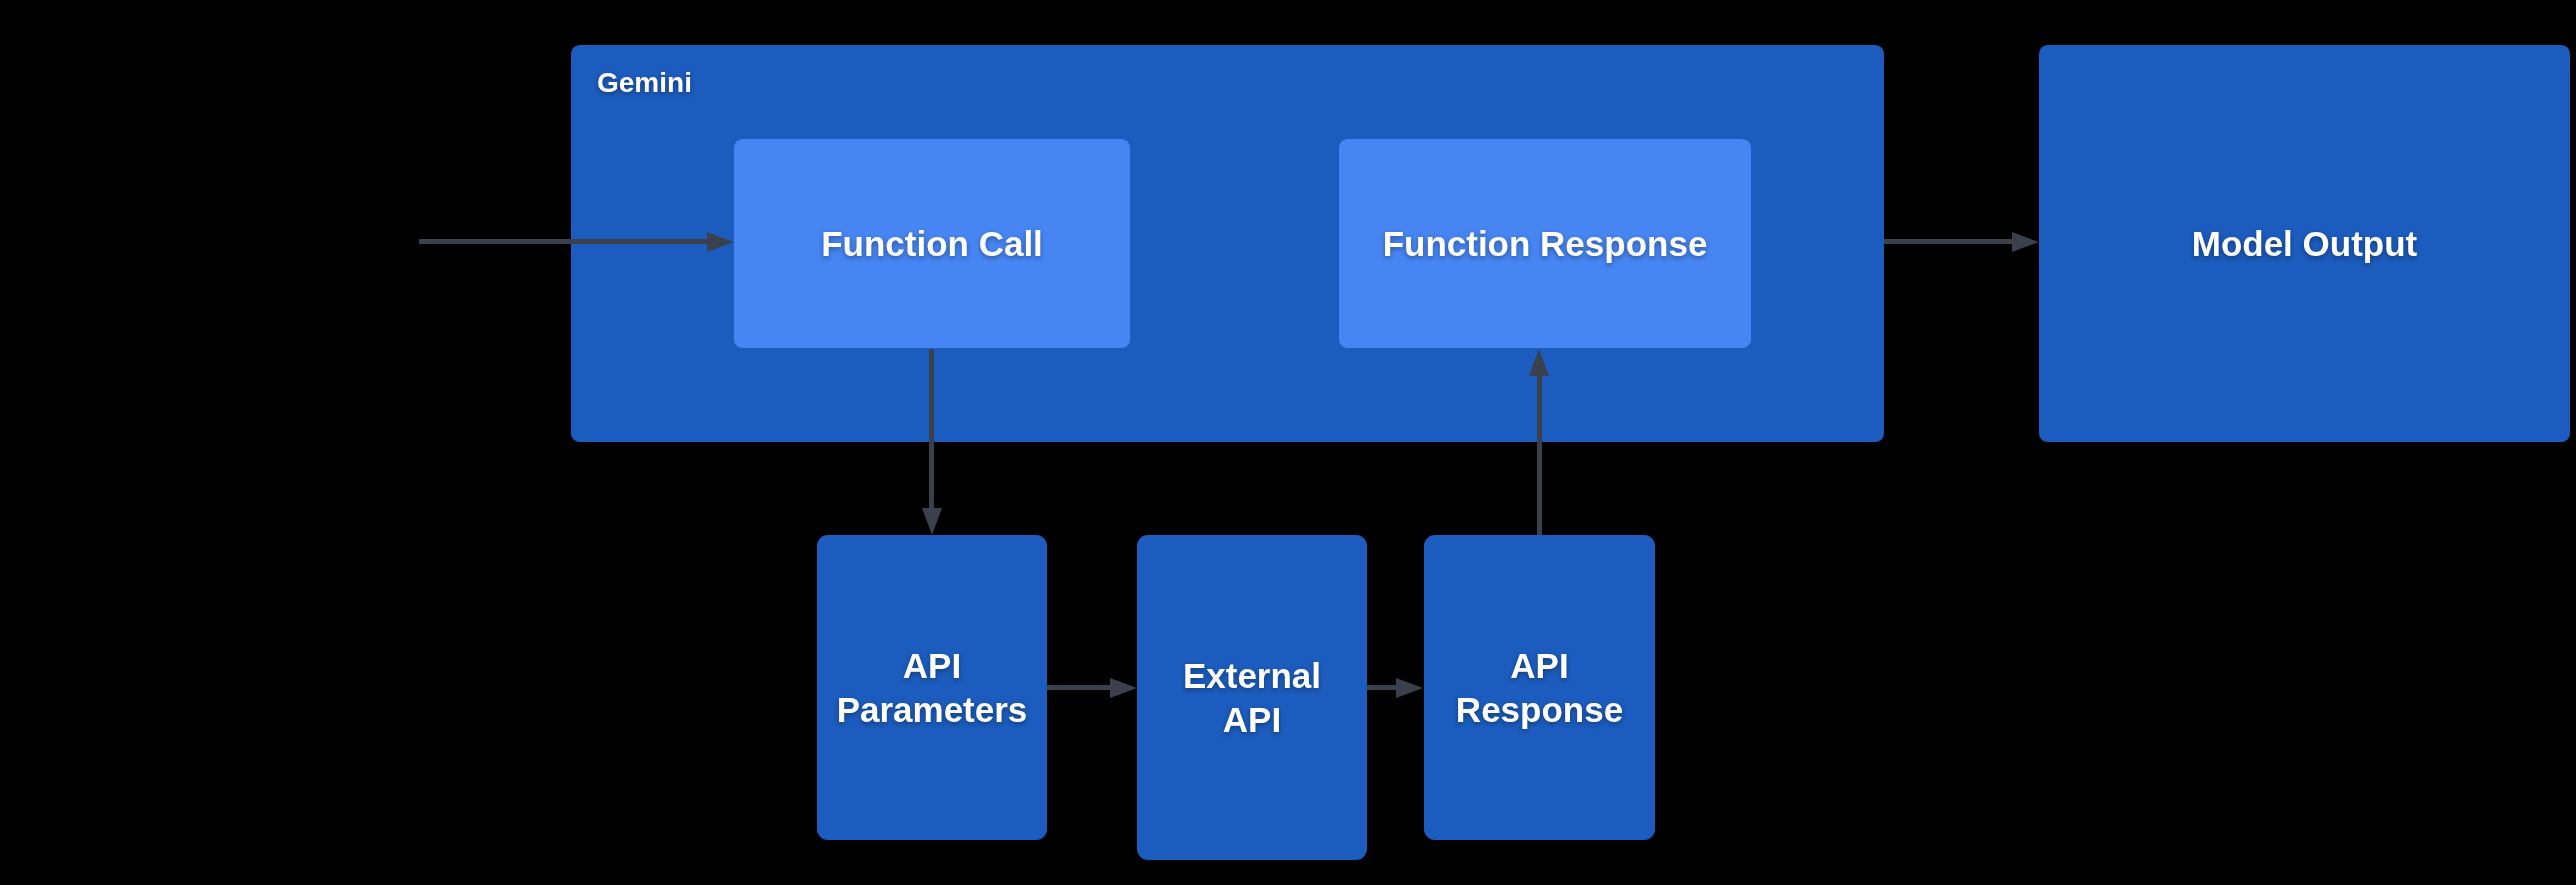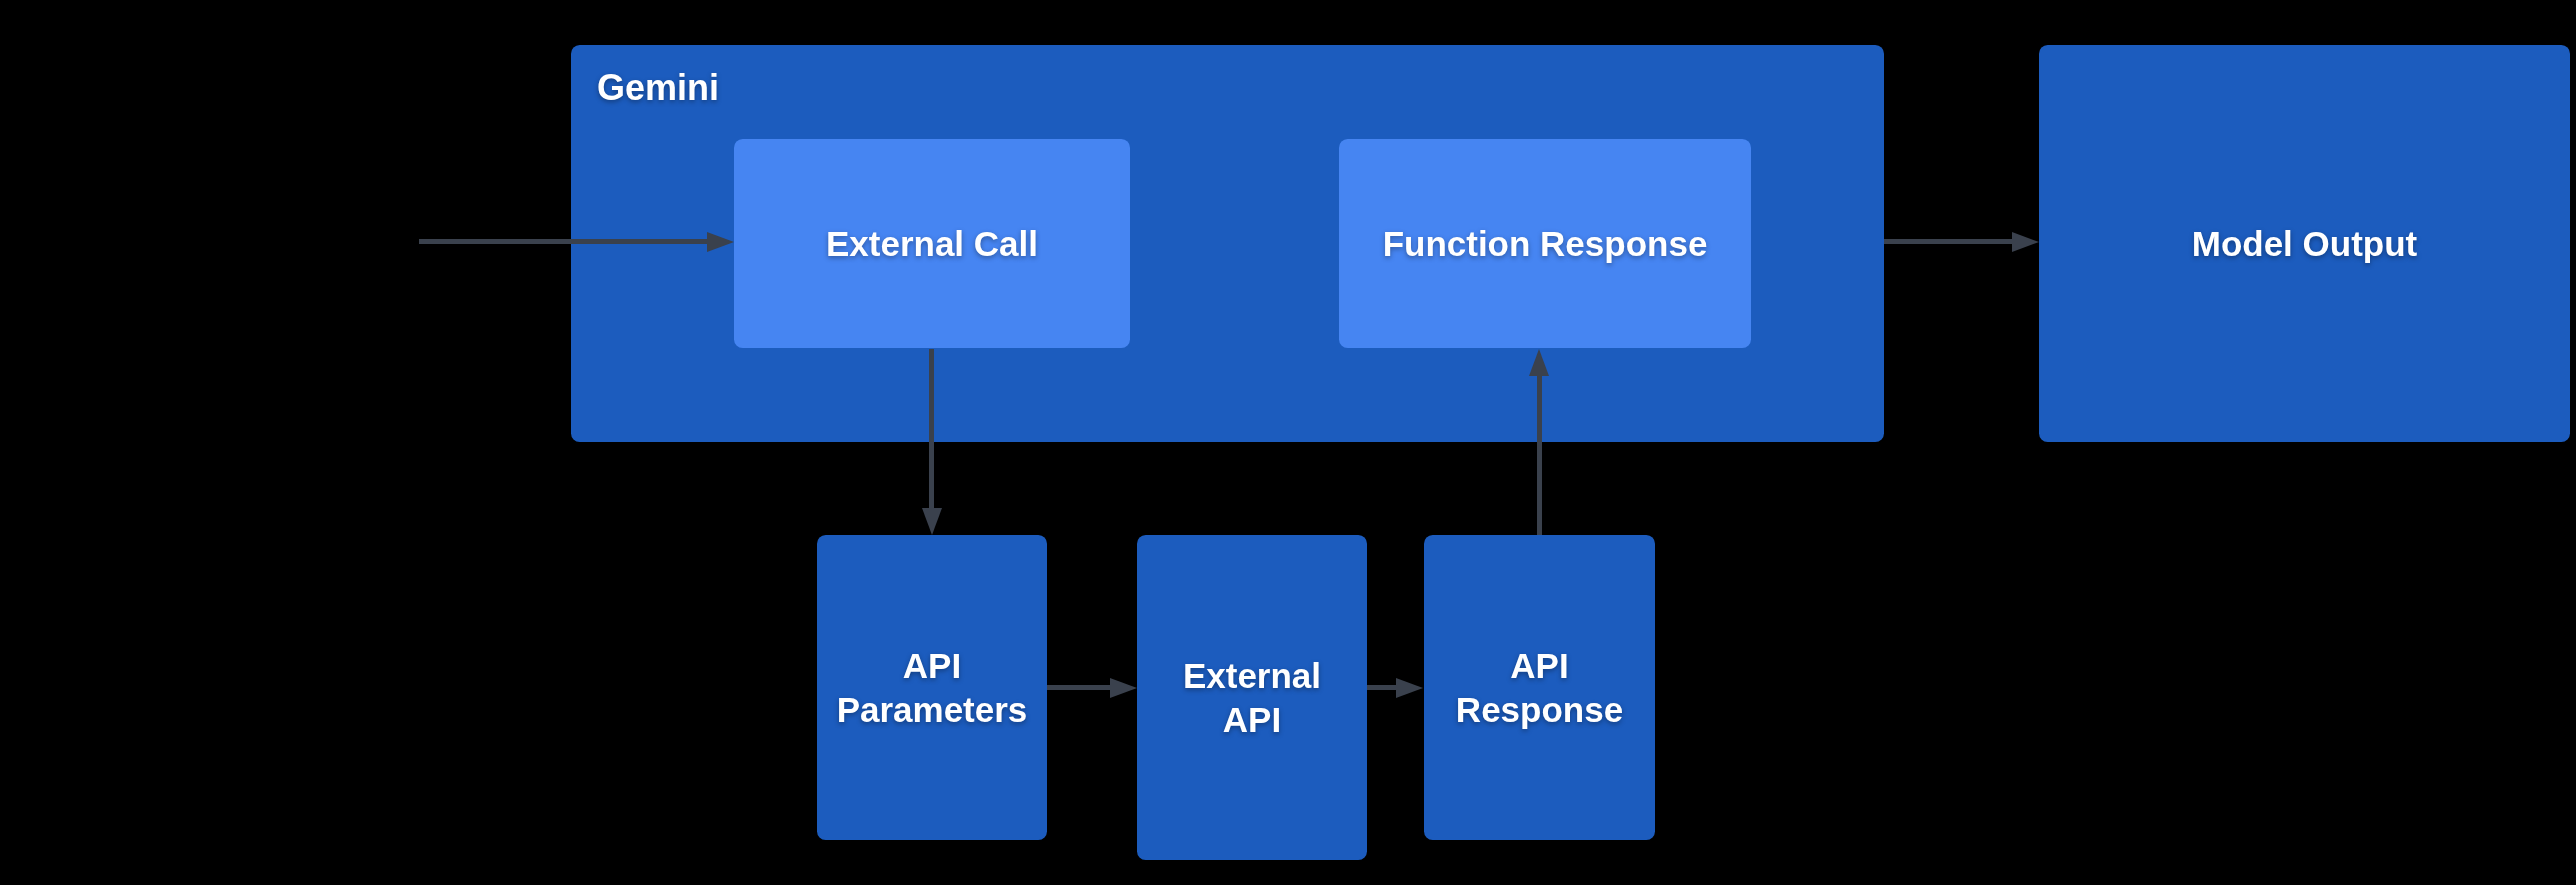--- a/index.html
+++ b/index.html
@@ -32,21 +32,21 @@
   }
   .node--outer { background: var(--node-fill, #1c5cbe); }
   .node--inner { background: var(--inner-node-fill, #4685f2); }
   .node--container {
     display: block;
   }
   .container-label {
     position: absolute;
     left: 26px;
     top: 20px;
-    font-size: 36px;
+    font-size: 28px;
     font-weight: bold;
     color: var(--text, #fff);
     text-shadow: 0 1.9px 5px rgba(0,0,0,0.35);
   }
   .shaft-h {
     position: absolute;
     height: 5px;
     background: var(--arrow, #3a414d);
   }
   .shaft-v {
@@ -67,34 +67,34 @@
   .head--down {
     border-left: 10px solid transparent;
     border-right: 10px solid transparent;
     border-top: 27px solid var(--arrow, #3a414d);
   }
   .head--up {
     border-left: 10px solid transparent;
     border-right: 10px solid transparent;
     border-bottom: 27px solid var(--arrow, #3a414d);
   }
-  .pad-sm { padding: 0 4px; }
+  .pad-sm { padding: 0 4px; border-radius: 11px; }
 </style>
 </head>
 <body>
 
 <div class="canvas">
 
 
   <div class="node node--outer node--container" style="left:571px; top:45px; width:1313px; height:397px;">
     <div class="container-label">Gemini</div>
 
     
     <div class="node node--inner" style="left:163px; top:94px; width:396px; height:209px;">
-      <span>External Call</span>
+      <span>Function Call</span>
     </div>
 
     
     <div class="node node--inner" style="left:768px; top:94px; width:412px; height:209px;">
       <span>Function Response</span>
     </div>
   </div>
 
   <div class="node node--outer" style="left:2039px; top:45px; width:531px; height:397px;">
     <span>Model Output</span>

